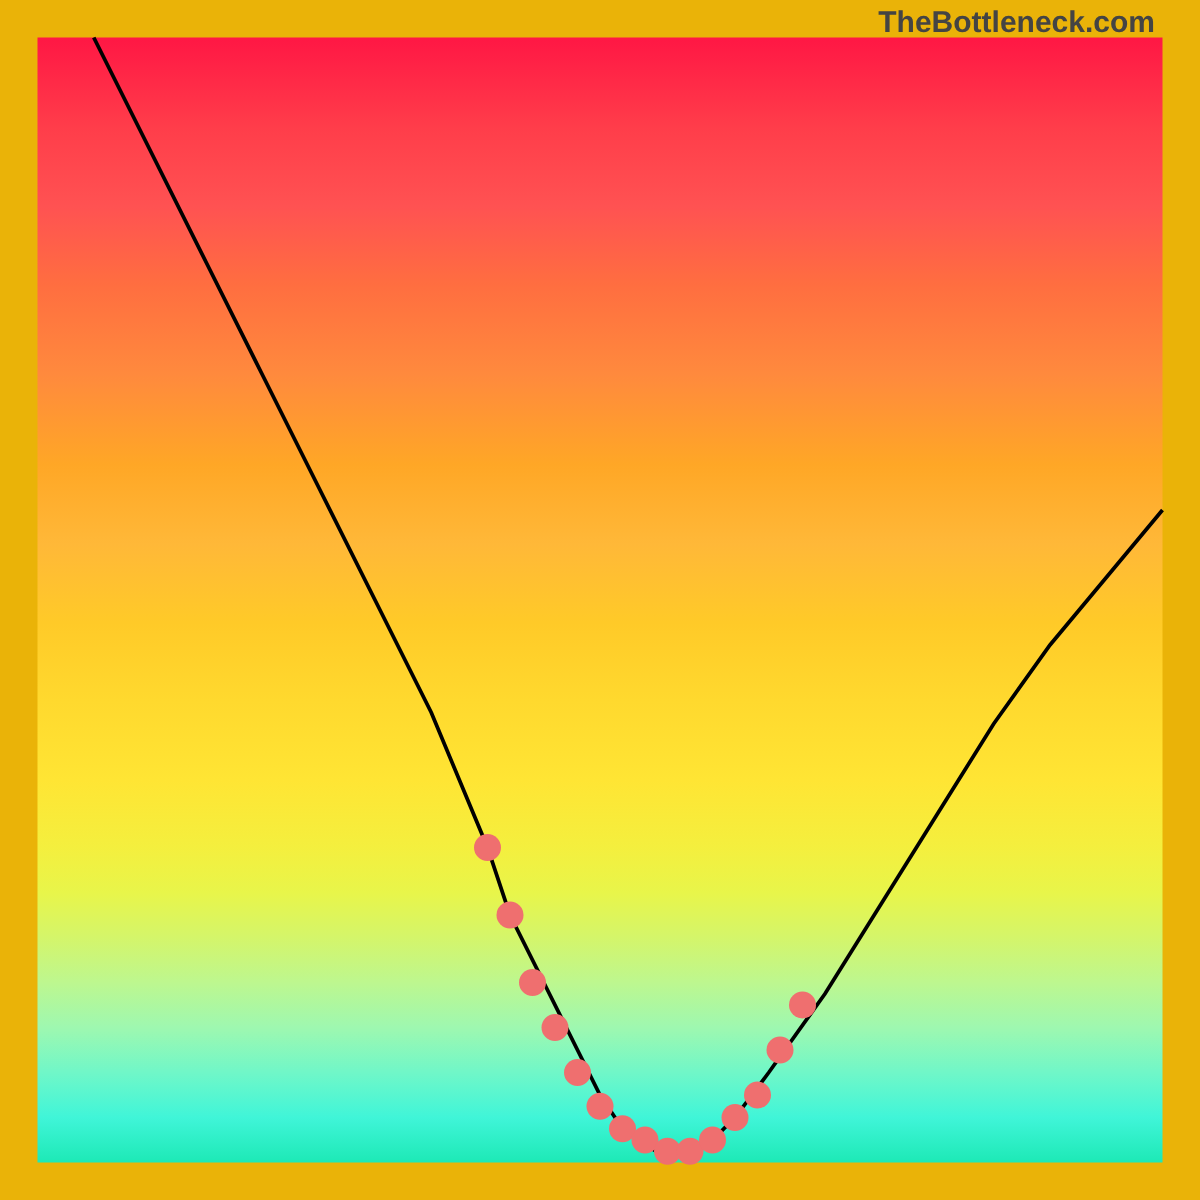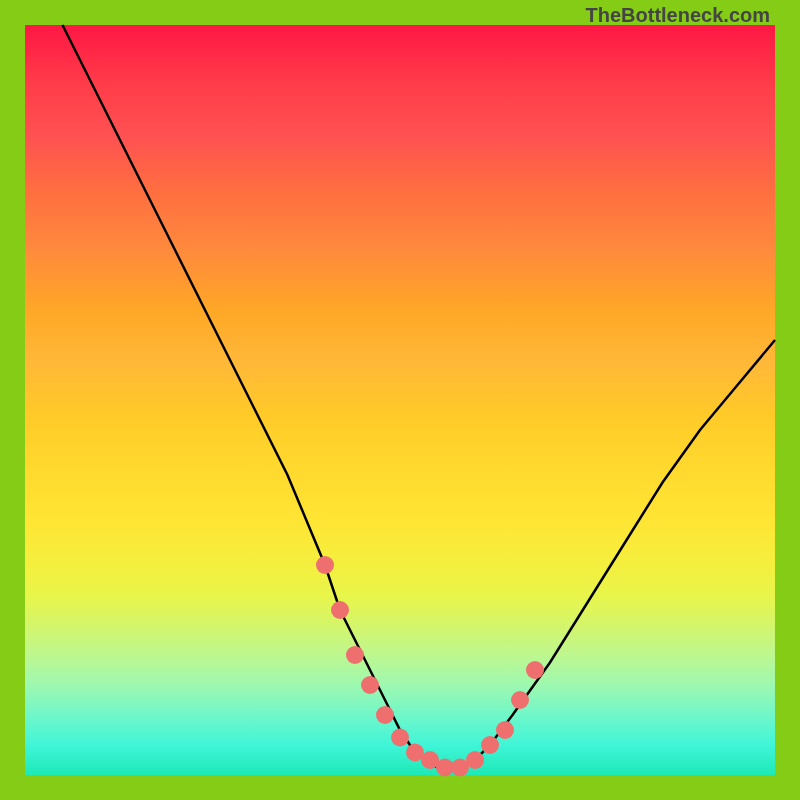--- a/index.html
+++ b/index.html
@@ -8,21 +8,21 @@
     background: #000;
     width: 800px;
     height: 800px;
     overflow: hidden;
     font-family: Arial, sans-serif;
   }
   .container {
     position: relative;
     width: 800px;
     height: 800px;
-    background: #84cc16;
+    background: #eab308;
     text-decoration: underline;
   }
   .plot-area {
     position: absolute;
     left: 25px;
     top: 25px;
     width: 750px;
     height: 750px;
     background: linear-gradient(to bottom,
       #ff1744 0%,

